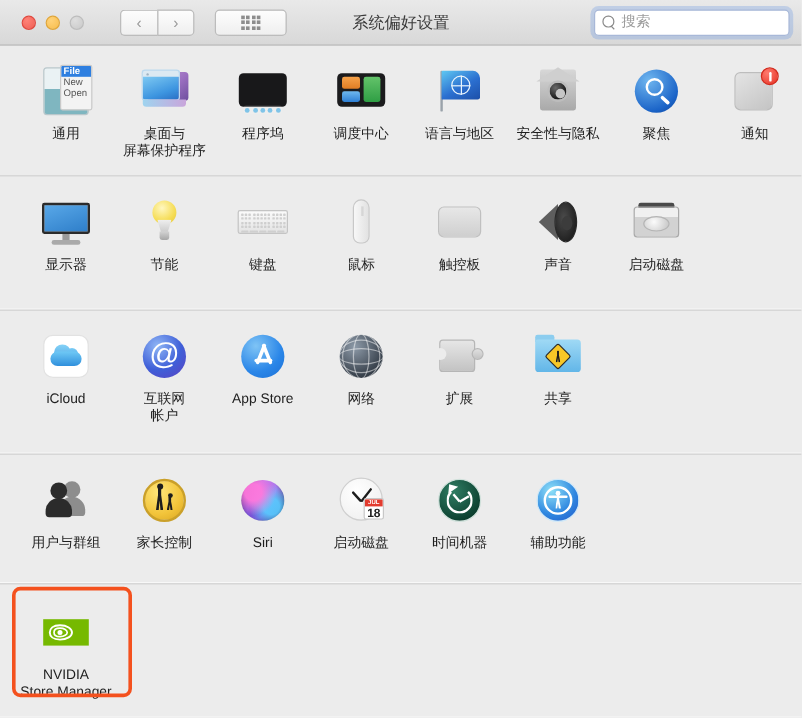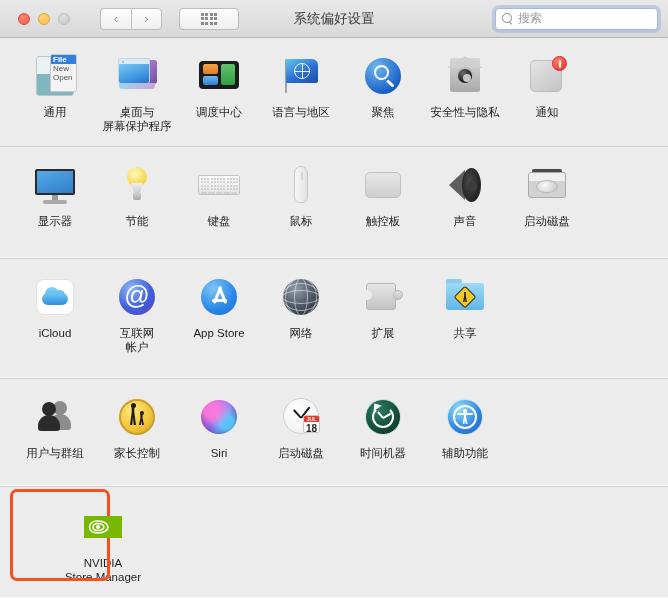--- a/index.html
+++ b/index.html
@@ -123,21 +123,21 @@
 
   
   .highlight-box {
     position: absolute;
     left: 10px; top: 2px;
     width: 100px; height: 92px;
     border: 3px solid #f4511e;
     border-radius: 7px;
     pointer-events: none;
   }
-  .section-5 .row { padding-top: 14px; margin-left: 48px; }
+  .section-5 .row { padding-top: 14px; }
 
   
   .ic { width: 48px; height: 48px; position: relative; }
 
   
   .ic-general .sheet {
     position: absolute; left: 5px; top: 4px; width: 38px; height: 40px;
     background: linear-gradient(to bottom, #eaf2f4 0 45%, #7fb6c0 45% 100%);
     border: 1px solid #b9c7cb; border-radius: 3px;
   }
@@ -571,20 +571,35 @@
                 </span>
                 <span class="base"></span>
             </div>
           </div>
           <div class="cell-label label-2">
             <div>桌面与</div>
             <div>屏幕保护程序</div>
           </div>
         </div>
 
+        <div class="cell">
+          <div class="icon-slot">
+            <div class="ic ic-dock">
+              <span class="body"></span>
+              <span class="tray">
+                  <i></i>
+                  <i></i>
+                  <i></i>
+                  <i></i>
+                  <i></i>
+                </span>
+            </div>
+          </div>
+          <div class="cell-label">程序坞</div>
+        </div>
 
         <div class="cell">
           <div class="icon-slot">
             <div class="ic ic-mission">
               <span class="body"></span>
                 <span class="a"></span>
                 <span class="b"></span>
                 <span class="c"></span>
             </div>
           </div>
@@ -597,38 +612,38 @@
               <span class="pole"></span>
                 <span class="flag"></span>
                 <span class="globe"></span>
             </div>
           </div>
           <div class="cell-label">语言与地区</div>
         </div>
 
         <div class="cell">
           <div class="icon-slot">
+            <div class="ic ic-sec">
+              <span class="house"></span>
+                <span class="roof"></span>
+                <span class="dial"></span>
+            </div>
+          </div>
+          <div class="cell-label">安全性与隐私</div>
+        </div>
+
+        <div class="cell">
+          <div class="icon-slot">
             <div class="ic ic-spot">
               <span class="circ"></span>
                 <span class="lens"></span>
                 <span class="stick"></span>
             </div>
           </div>
           <div class="cell-label">聚焦</div>
-        </div>
-
-        <div class="cell">
-          <div class="icon-slot">
-            <div class="ic ic-sec">
-              <span class="house"></span>
-                <span class="roof"></span>
-                <span class="dial"></span>
-            </div>
-          </div>
-          <div class="cell-label">安全性与隐私</div>
         </div>
 
         <div class="cell">
           <div class="icon-slot">
             <div class="ic ic-notif">
               <span class="sq"></span>
                 <span class="badge"></span>
             </div>
           </div>
           <div class="cell-label">通知</div>

